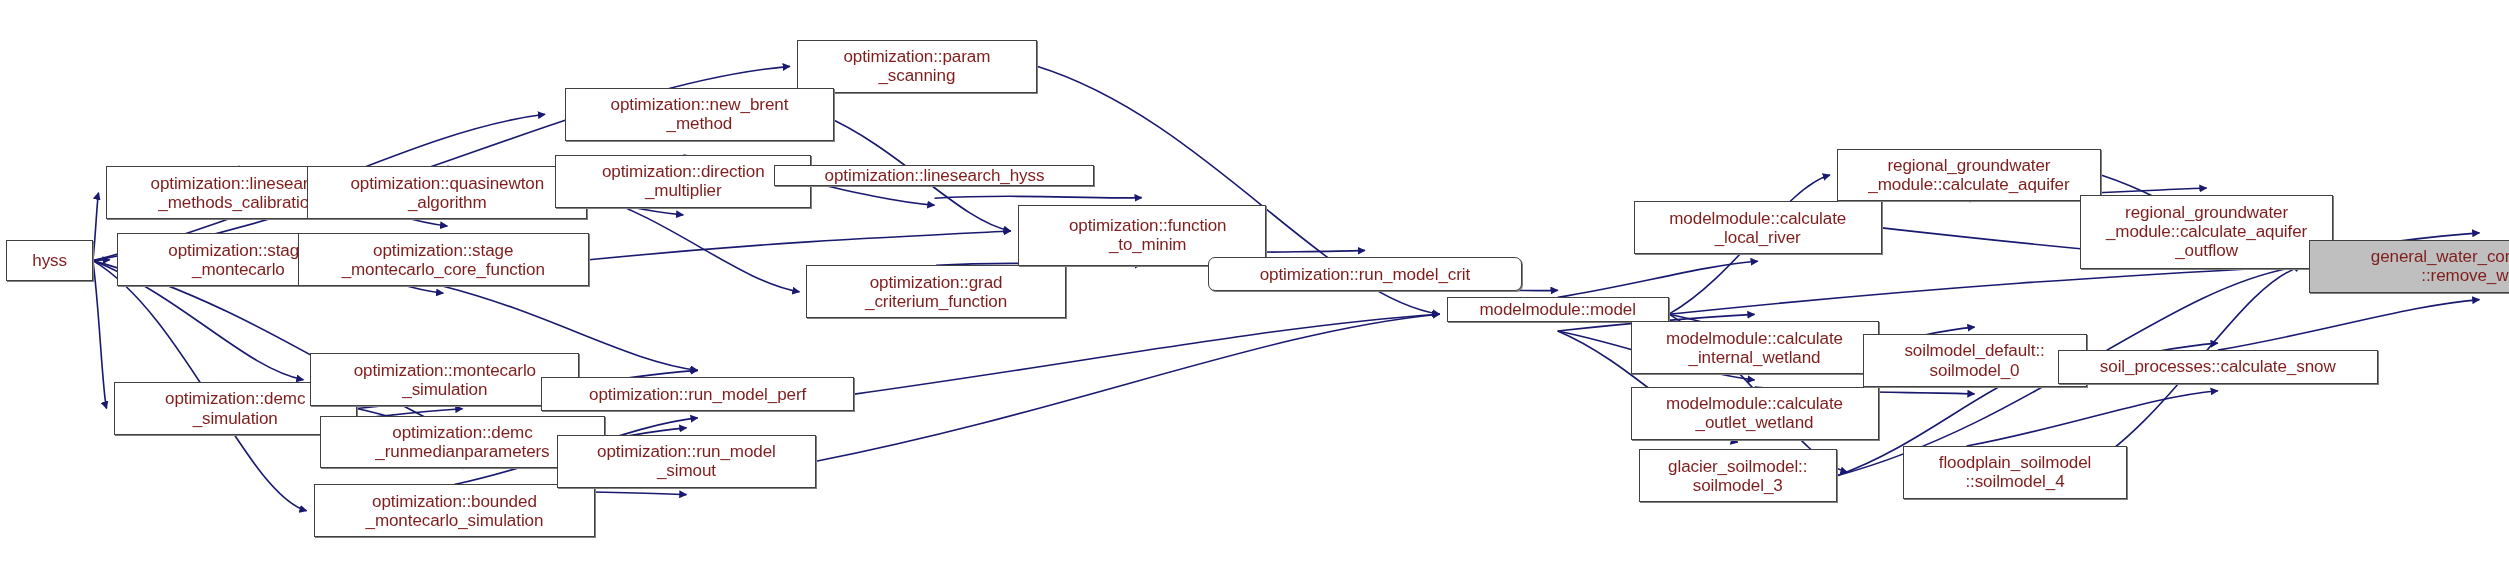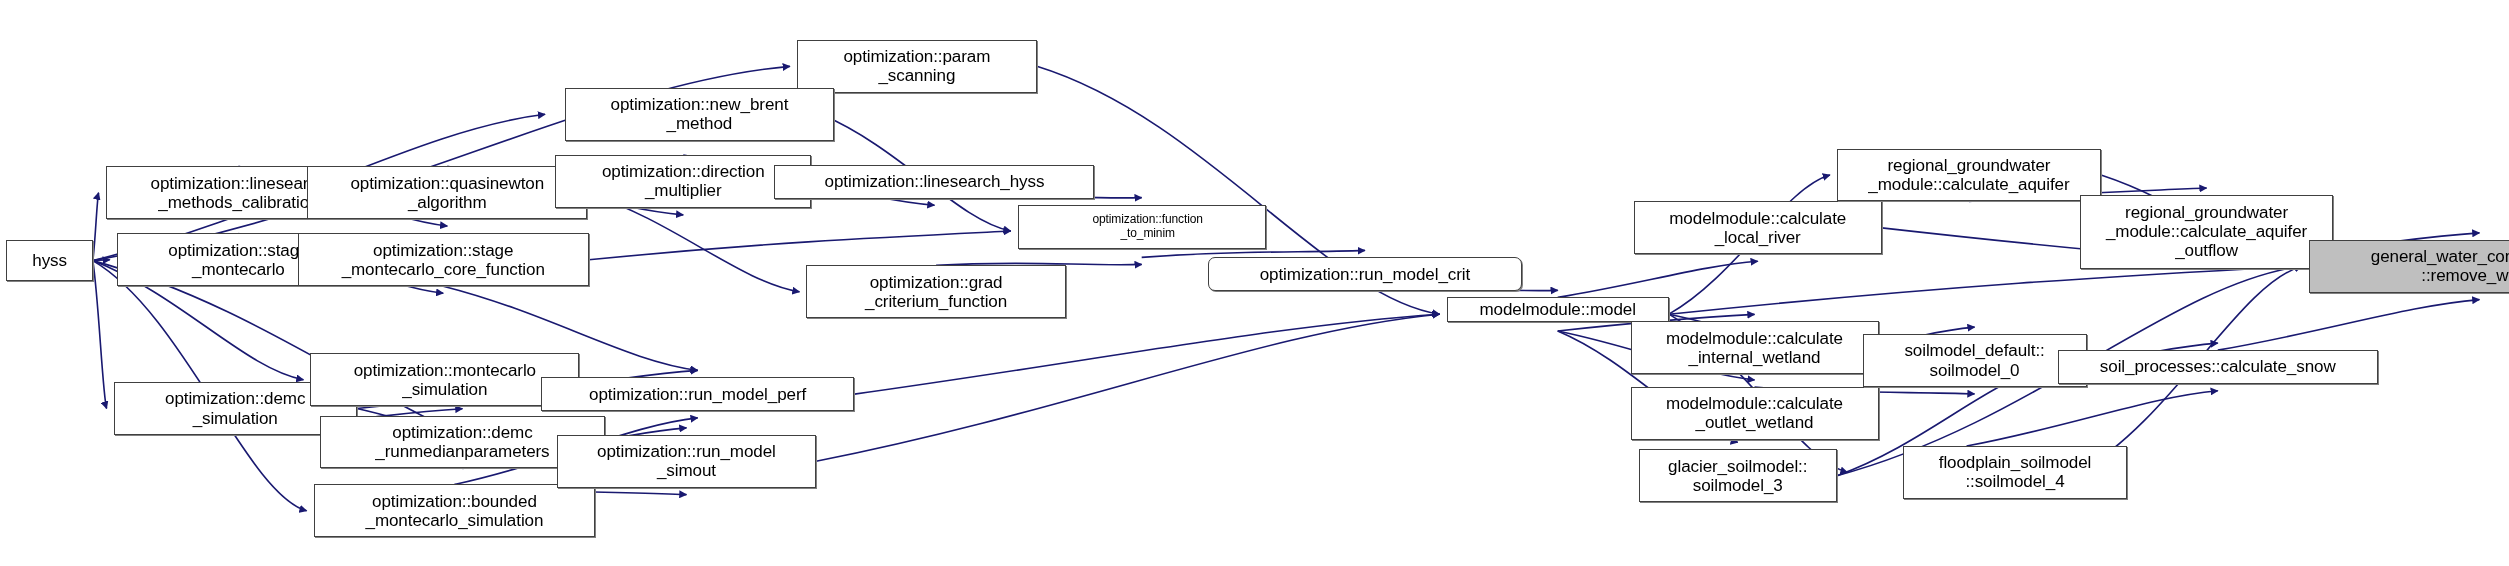--- a/index.html
+++ b/index.html
@@ -8,21 +8,21 @@
   svg.edges{position:absolute;left:0;top:0;width:2509px;height:566px;}
   .node{
     position:absolute;
     box-sizing:border-box;
     border:1px solid #404040;
     background:#ffffff;
     display:flex;
     align-items:center;
     justify-content:center;
     text-align:center;
-    color:#000000;
+    color:#7f1d1d;
     line-height:1.12;
     white-space:pre;
     letter-spacing:-0.1px;
     box-shadow:1px 1px 0 #808080;
   }
   .node.highlight{background:#bfbfbf;}
   .node-label{display:block;}
 </style>
 </head>
 <body>
@@ -106,24 +106,24 @@
       <div class="node" style="left: 320.026px; top: 415.706px; width: 284.823px; height: 52.7627px; font-size: 17.06px;"><span class="node-label">optimization::demc
 _runmedianparameters</span></div>
       <div class="node" style="left: 313.625px; top: 484.458px; width: 281.622px; height: 52.7627px; font-size: 17.06px;"><span class="node-label">optimization::bounded
 _montecarlo_simulation</span></div>
       <div class="node" style="left: 796.864px; top: 39.9718px; width: 240.019px; height: 52.7627px; font-size: 17.06px;"><span class="node-label">optimization::param
 _scanning</span></div>
       <div class="node" style="left: 565px; top: 87.9379px; width: 268.821px; height: 52.7627px; font-size: 17.06px;"><span class="node-label">optimization::new_brent
 _method</span></div>
       <div class="node" style="left: 555.244px; top: 155.09px; width: 256.02px; height: 52.7627px; font-size: 17.06px;"><span class="node-label">optimization::direction
 _multiplier</span></div>
-      <div class="node" style="left: 774.462px; top: 164.684px; width: 320.026px; height: 34px; font-size: 17.06px;"><span class="node-label">optimization::linesearch_hyss</span></div>
+      <div class="node" style="left: 774.462px; top: 164.684px; width: 320.026px; height: 21px; font-size: 17.06px;"><span class="node-label">optimization::linesearch_hyss</span></div>
       <div class="node" style="left: 806.464px; top: 265.412px; width: 259.221px; height: 52.7627px; font-size: 17.06px;"><span class="node-label">optimization::grad
 _criterium_function</span></div>
-      <div class="node" style="left: 1017.68px; top: 204.655px; width: 248.02px; height: 44px; font-size: 12px; padding-left: 12px;"><span class="node-label">optimization::function
+      <div class="node" style="left: 1017.68px; top: 204.655px; width: 248.02px; height: 61px; font-size: 17px; padding-left: 12px;"><span class="node-label">optimization::function
 _to_minim</span></div>
       <div class="node" style="left: 540.843px; top: 377.333px; width: 313.625px; height: 33.5763px; font-size: 17.06px;"><span class="node-label">optimization::run_model_perf</span></div>
       <div class="node" style="left: 556.844px; top: 434.893px; width: 259.221px; height: 52.7627px; font-size: 17.06px;"><span class="node-label">optimization::run_model
 _simout</span></div>
       <div class="node" style="left: 1208.1px; top: 257.418px; width: 313.625px; height: 33.5763px; font-size: 17.06px; border-radius: 7px;"><span class="node-label">optimization::run_model_crit</span></div>
       <div class="node" style="left: 1446.52px; top: 297.39px; width: 222.418px; height: 25px; font-size: 17.06px;"><span class="node-label">modelmodule::model</span></div>
       <div class="node" style="left: 1633.73px; top: 201.458px; width: 248.02px; height: 52.7627px; font-size: 17.06px;"><span class="node-label">modelmodule::calculate
 _local_river</span></div>
       <div class="node" style="left: 1836.95px; top: 148.695px; width: 264.021px; height: 52.7627px; font-size: 17.06px;"><span class="node-label">regional_groundwater
 _module::calculate_aquifer</span></div>

